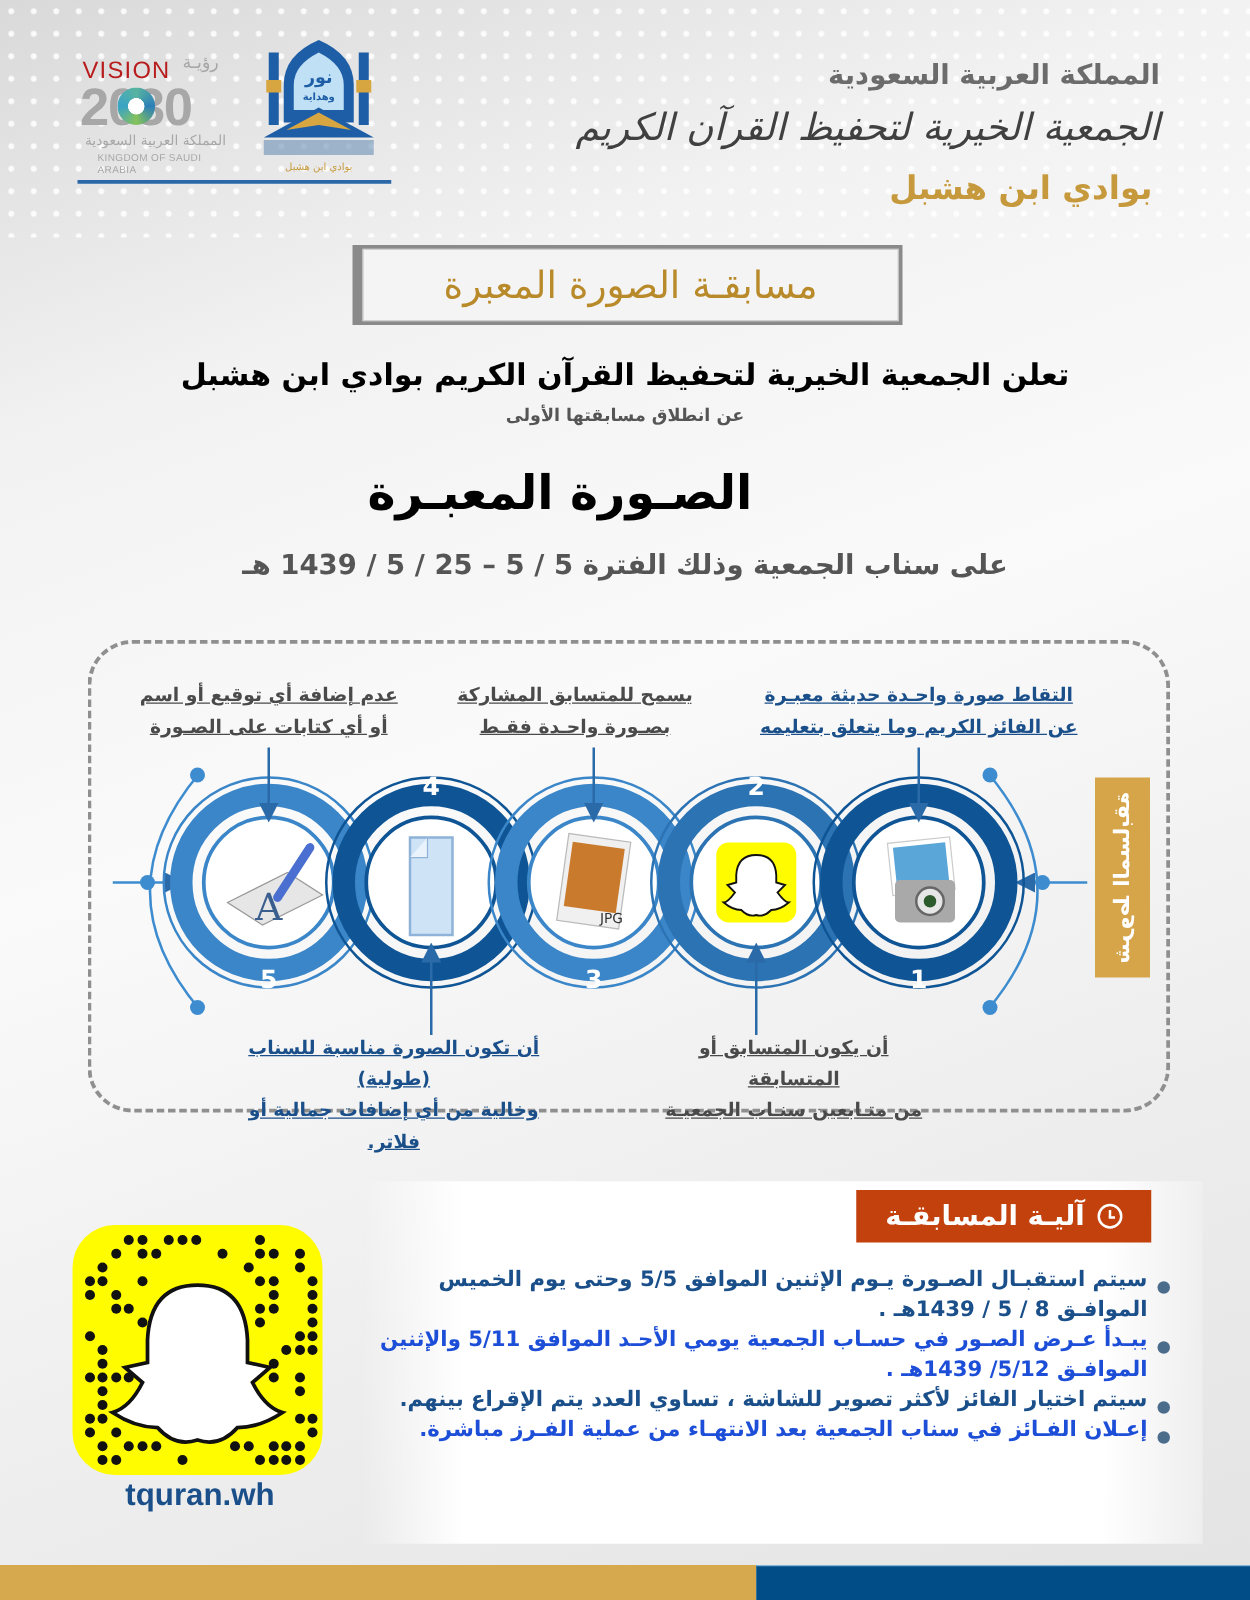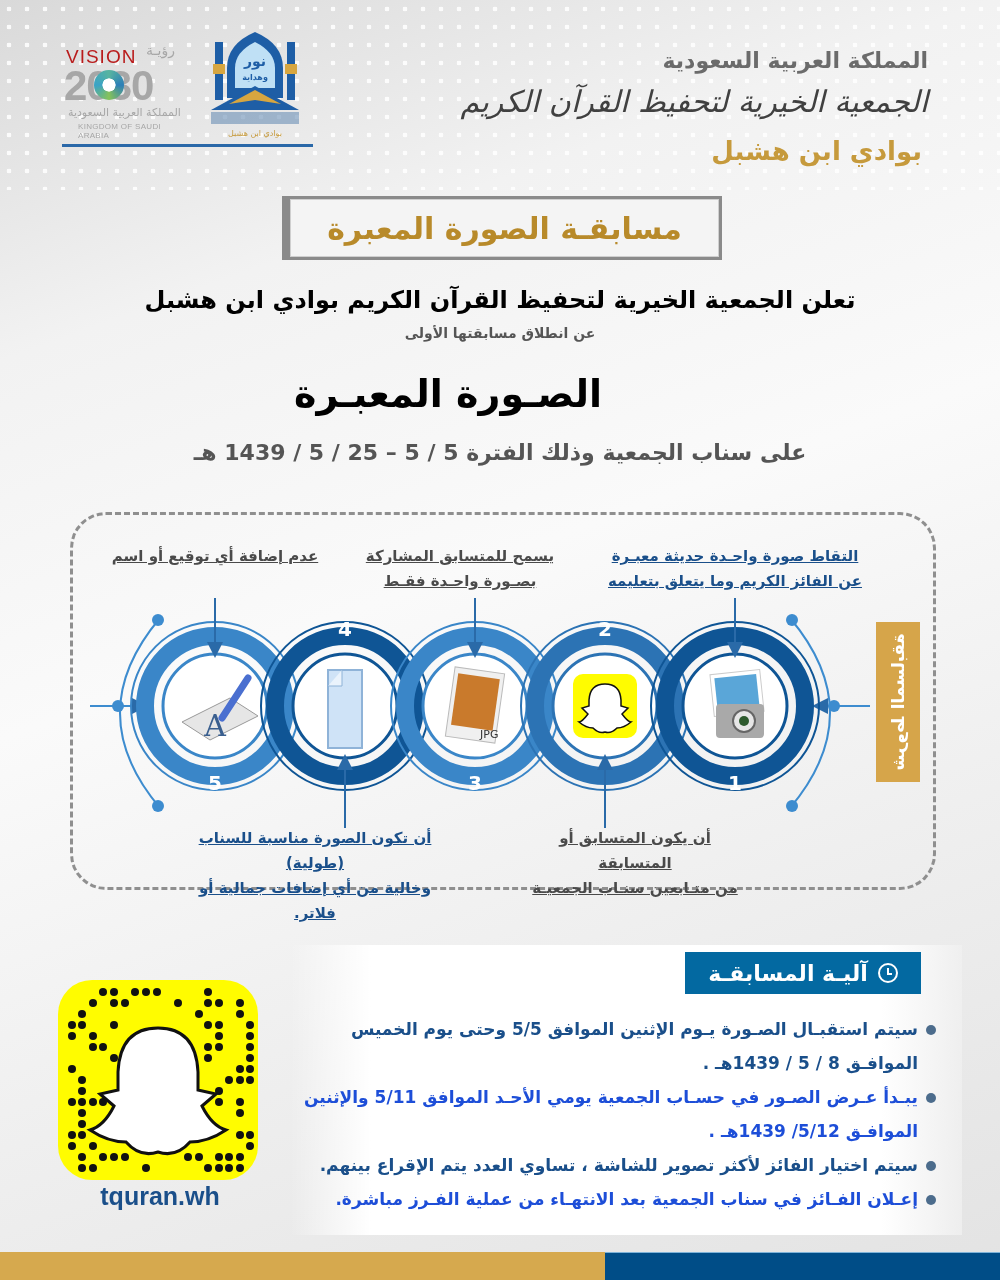--- a/index.html
+++ b/index.html
@@ -39,21 +39,21 @@
 
   
   .title-plate {
     left: 282px; top: 196px; width: 440px; height: 64px;
     background: #f4f4f4;
     border: 3px solid #8a8a8a;
     border-left-width: 8px;
     box-shadow: inset 0 0 0 1px #cfcfcf;
     display:flex; align-items:center; justify-content:center;
   }
-  .title-plate span { font-size: 30px; font-weight: bold; color: #b88a2a; }
+  .title-plate span { font-size: 30px; font-weight: normal; color: #b88a2a; }
 
   .intro1 { left: 0; width: 1000px; top: 286px; text-align: center; font-size: 24px; font-weight: bold; color: #000000; }
   .intro2 { left: 0; width: 1000px; top: 325px; text-align: center; font-size: 14px; font-weight: bold; color: #555; }
   .big-title { left: 0; width: 896px; top: 372px; text-align: center; font-size: 38px; font-weight: bold; color: #000000; }
   .period { left: 0; width: 1000px; top: 440px; text-align: center; font-size: 22px; font-weight: bold; color: #555; }
 
   
   .cond-box {
     left: 70px; top: 512px; width: 866px; height: 378px;
     border: 3px dashed #8f8f8f; border-radius: 36px;
@@ -73,29 +73,29 @@
   .cond-label span { color:#fff; font-size:17px; font-weight:bold; transform: rotate(90deg) scaleY(-1); white-space:nowrap; }
 
   .chain { left: 90px; top: 598px; width: 780px; height: 230px; }
 
   
   .mech-panel {
     left: 290px; top: 945px; width: 672px; height: 290px;
     background: linear-gradient(90deg, rgba(255,255,255,0.0) 0%, #ffffff 12%, #ffffff 88%, rgba(240,240,240,0.8) 100%);
   }
   .mech-head {
-    left: 685px; top: 952px; width: 236px; height: 42px; background: #0369a1;
+    left: 685px; top: 952px; width: 236px; height: 42px; background: #c2410c;
     display:flex; align-items:center; justify-content:center; gap:10px;
   }
   .mech-head span.t { color:#fff; font-size:22px; font-weight:bold; }
   .clock { width:20px; height:20px; border:2.5px solid #fff; border-radius:50%; position:relative; }
   .clock::before { content:""; position:absolute; left:7px; top:3px; width:2px; height:6px; background:#fff; }
   .clock::after { content:""; position:absolute; left:7px; top:8px; width:5px; height:2px; background:#fff; }
 
-  .mech-list { right: 64px; top: 1012px; width: 640px; font-size: 17px; font-weight: bold; line-height: 34px; }
+  .mech-list { right: 64px; top: 1012px; width: 640px; font-size: 17px; font-weight: bold; line-height: 24px; }
   .mech-list li { list-style: none; position: relative; padding-right: 18px; }
   .mech-list li::before { content:""; position:absolute; right:0; top:13px; width:10px; height:10px; border-radius:50%; background:#4c6c8c; }
   .mech-list li.blue { color:#1a4f8a; }
   .mech-list li.gold { color:#1d4ed8; }
 
   
   .snap { left: 58px; top: 980px; width: 200px; height: 200px; border-radius: 34px; background: #fffc00; }
   .snap-handle { left: 40px; top: 1182px; width: 240px; text-align: center; font-size: 25px; font-weight: bold; color: #1a4f8a; font-family:"Liberation Sans",sans-serif; }
 
   
@@ -153,20 +153,21 @@
 <div class="abs cond-text blue rtl c1">
   <div>التقاط صورة واحـدة حديثة معبـرة</div>
   <div>عن الفائز الكريم وما يتعلق بتعليمه</div>
 </div>
 <div class="abs cond-text rtl c2">
   <div>يسمح للمتسابق المشاركة</div>
   <div>بصـورة واحـدة فقـط</div>
 </div>
 <div class="abs cond-text rtl c3">
   <div>عدم إضافة أي توقيع أو اسم</div>
+  <div>أو أي كتابات على الصـورة</div>
 </div>
 <div class="abs cond-text rtl c4">
   <div>أن يكون المتسابق أو المتسابقة</div>
   <div>من متـابعين سنـاب الجمعيـة</div>
 </div>
 <div class="abs cond-text blue rtl c5">
   <div>أن تكون الصورة مناسبة للسناب (طولية)</div>
   <div>وخالية من أي إضافات جمالية أو فلاتر.</div>
 </div>
 

